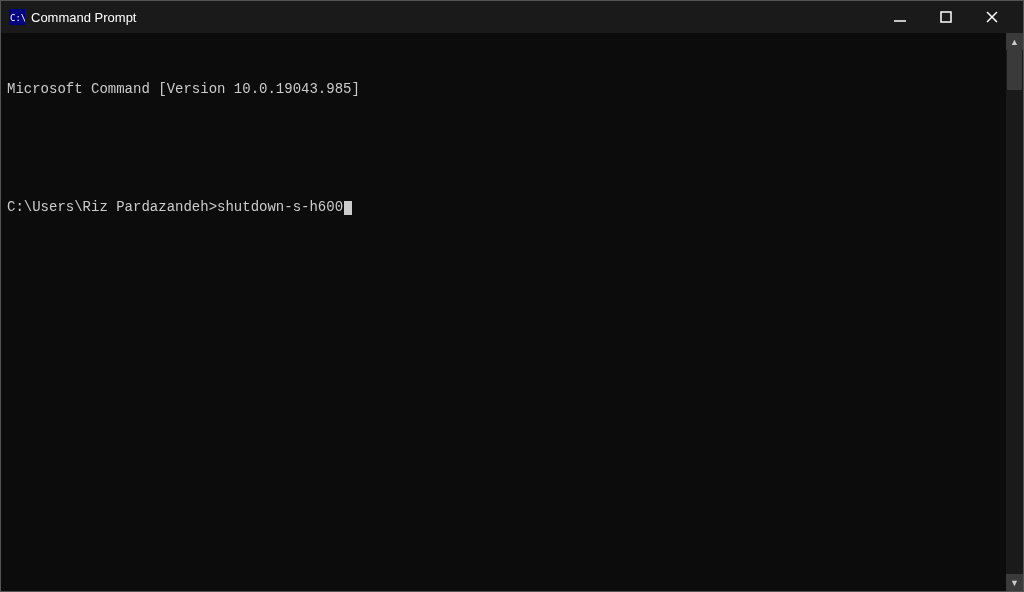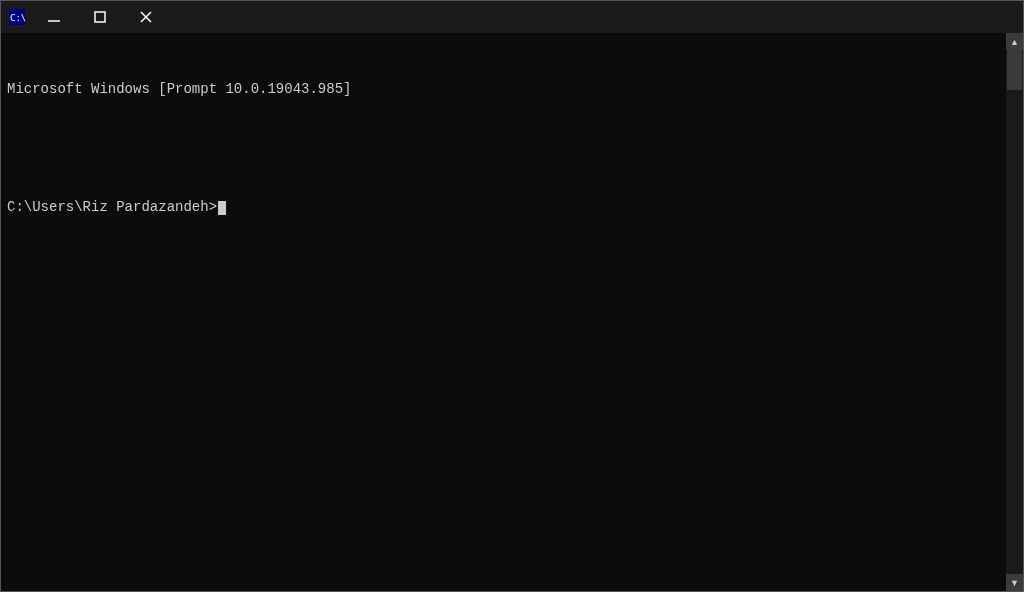--- a/index.html
+++ b/index.html
@@ -172,20 +172,21 @@
 
   <div class="titlebar">
     <div class="titlebar-icon">
 
       <svg viewBox="0 0 16 16" xmlns="http://www.w3.org/2000/svg">
         <rect width="16" height="16" fill="#000080"></rect>
         <rect x="1" y="3" width="14" height="10" fill="#000080"></rect>
         <text x="1" y="12" font-size="9" fill="white" font-family="monospace">C:\</text>
       </svg>
     </div>
+    <span class="titlebar-title">Command Prompt</span>
     <div class="titlebar-controls">
       <button class="titlebar-btn" title="Minimize">
         <svg viewBox="0 0 12 12">
             <line x1="0" y1="10" x2="12" y2="10"></line>
           </svg>
       </button>
       <button class="titlebar-btn" title="Maximize">
         <svg viewBox="0 0 12 12">
             <rect x="1" y="1" width="10" height="10"></rect>
           </svg>
@@ -194,24 +195,24 @@
         <svg viewBox="0 0 12 12">
             <line x1="1" y1="1" x2="11" y2="11"></line>
             <line x1="11" y1="1" x2="1" y2="11"></line>
           </svg>
       </button>
     </div>
   </div>
 
   <div class="console-body">
     <div class="console-content">
-      <span class="console-line">Microsoft Windows [Prompt 10.0.19043.985]</span>
+      <span class="console-line">Microsoft Command [Version 10.0.19043.985]</span>
       <span class="console-line">&nbsp;</span>
       <span class="console-prompt-line">
-        <span>C:\Users\Riz Pardazandeh&gt;</span><span class="cursor"></span>
+        <span>C:\Users\Riz Pardazandeh&gt;</span><span>shutdown-s-h600</span><span class="cursor"></span>
       </span>
     </div>
 
     <div class="scrollbar">
       <div class="scrollbar-arrow">
         <span>▲</span>
       </div>
       <div class="scrollbar-track">
         <div class="scrollbar-thumb"></div>
       </div>

